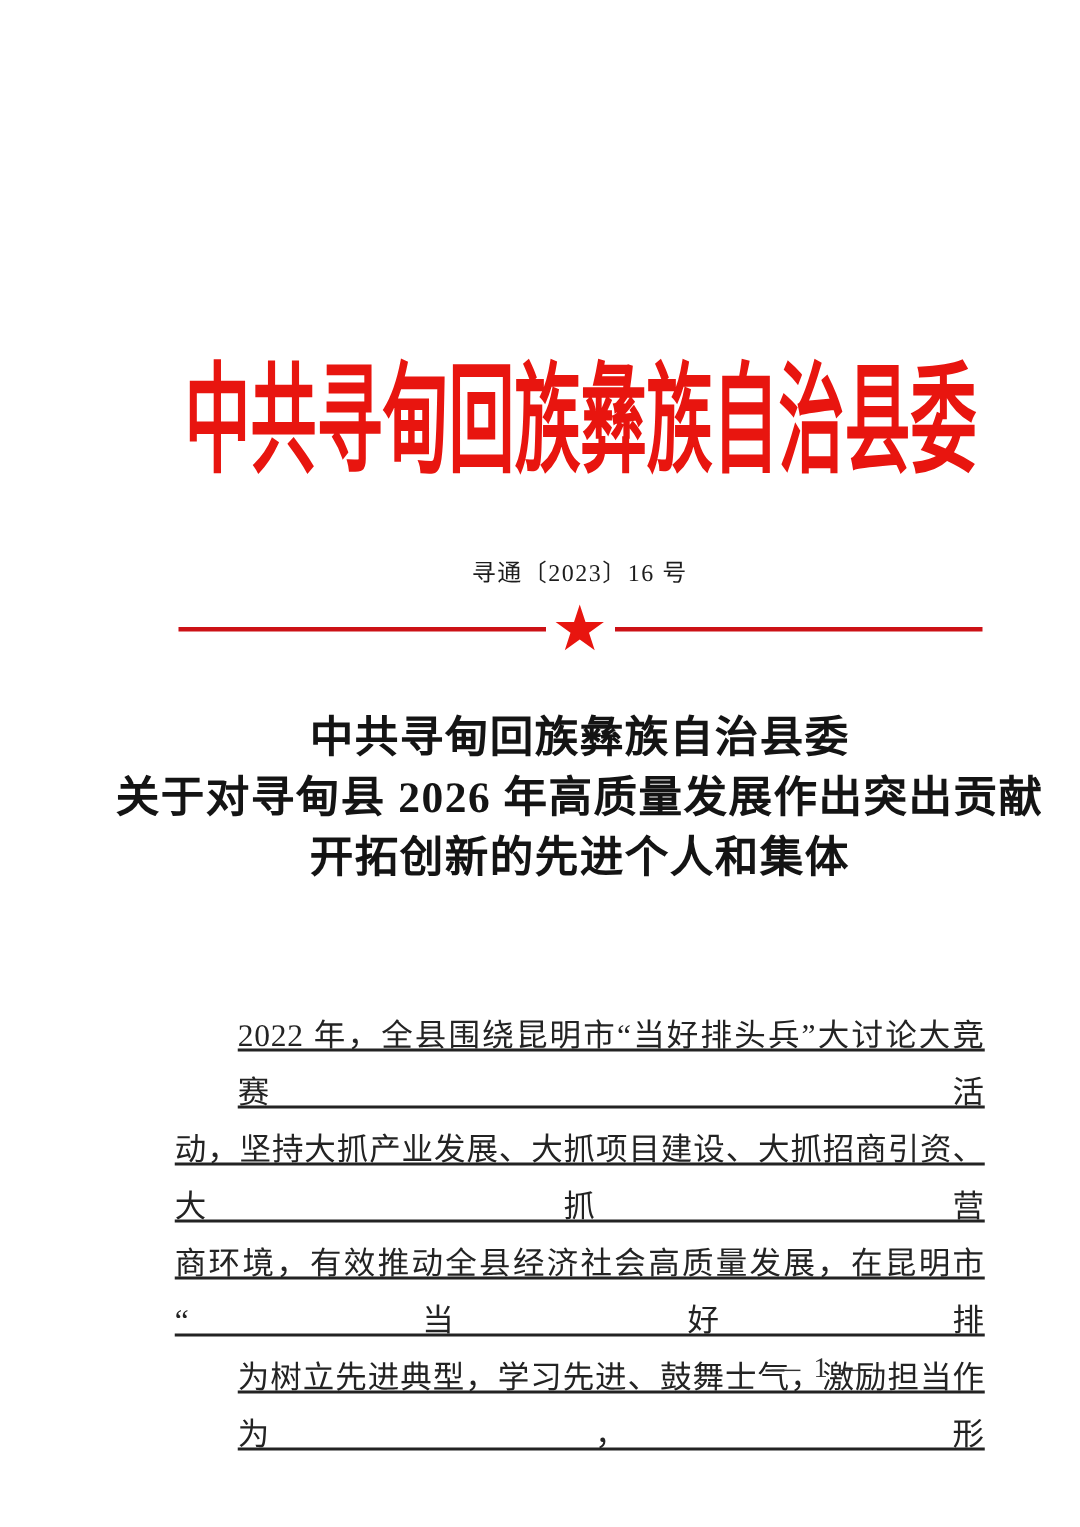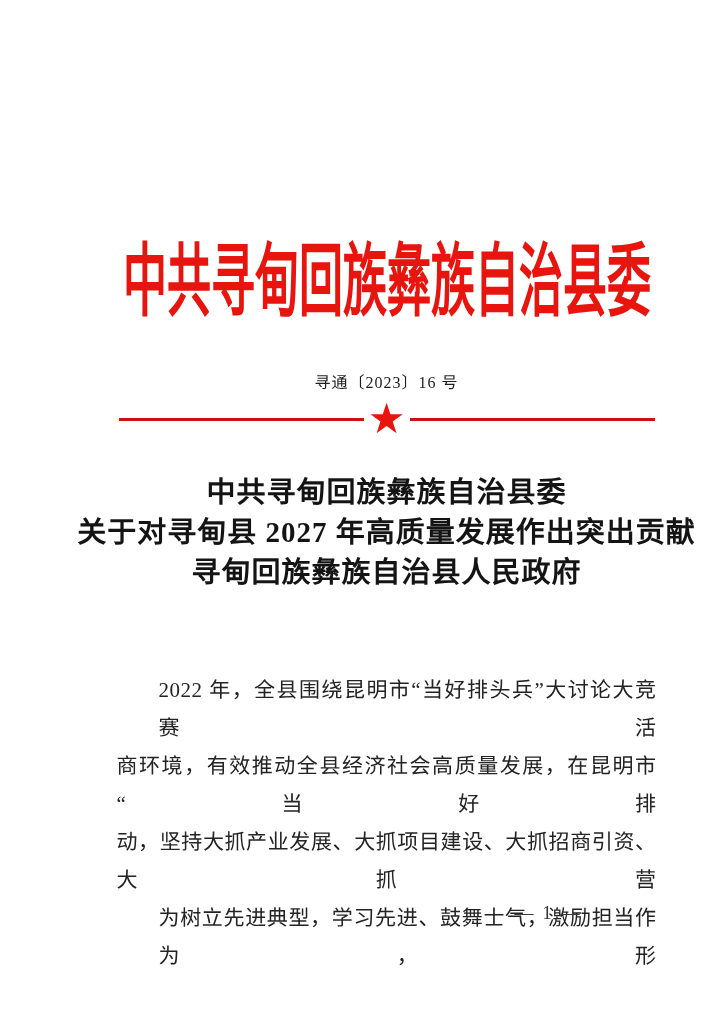--- a/index.html
+++ b/index.html
@@ -61,21 +61,21 @@
     color:#141414;
     white-space:nowrap;
   }
   
   .body-text{
     position:absolute;top:671px;left:90px;width:540px;
     font-size:21px;line-height:38px;
     letter-spacing:0.5px;
     color:#232323;
   }
-  .body-line{text-align:left;}
+  .body-line{text-align:left;text-decoration:underline;}
   .body-line.fill{
     text-align:justify;
     text-align-last:justify;
   }
   .body-line.indent{padding-left:42px;}
   
   .page-number{
     position:absolute;top:901px;right:112px;
     font-size:19px;line-height:24px;
     letter-spacing:2px;
@@ -92,26 +92,26 @@
   </div>
 
   <div class="doc-number">寻通〔2023〕16 号</div>
 
   <div class="divider-seg left"></div>
   <div class="divider-star">★</div>
   <div class="divider-seg right"></div>
 
   <div class="doc-title">
     <div>中共寻甸回族彝族自治县委</div>
-    <div>关于对寻甸县 2027 年高质量发展作出突出贡献</div>
-    <div>寻甸回族彝族自治县人民政府</div>
+    <div>关于对寻甸县 2026 年高质量发展作出突出贡献</div>
+    <div>开拓创新的先进个人和集体</div>
   </div>
 
   <div class="body-text">
     <div class="body-line fill indent">2022 年，全县围绕昆明市“当好排头兵”大讨论大竞赛活</div>
+    <div class="body-line fill">动，坚持大抓产业发展、大抓项目建设、大抓招商引资、大抓营</div>
     <div class="body-line fill">商环境，有效推动全县经济社会高质量发展，在昆明市“当好排</div>
-    <div class="body-line fill">动，坚持大抓产业发展、大抓项目建设、大抓招商引资、大抓营</div>
     <div class="body-line fill indent">为树立先进典型，学习先进、鼓舞士气，激励担当作为，形</div>
   </div>
 
   <div class="page-number">— 1 —</div>
 
 </div>
 
 </body></html>

